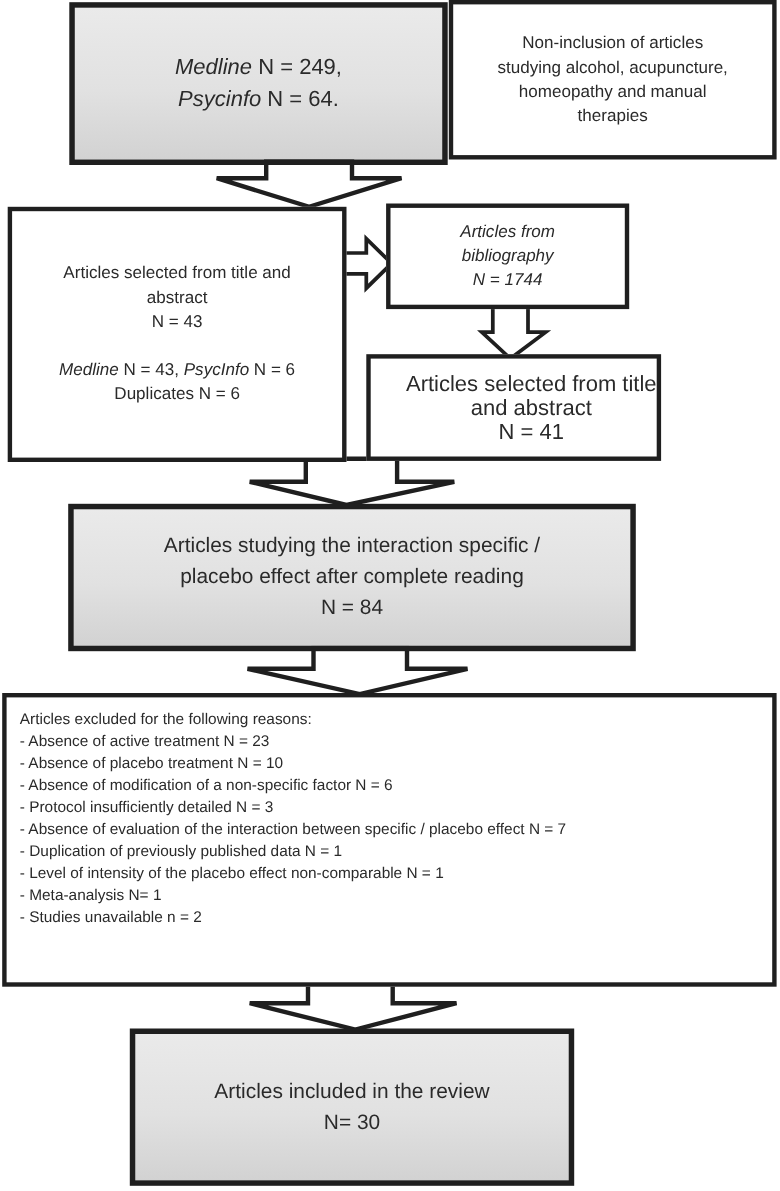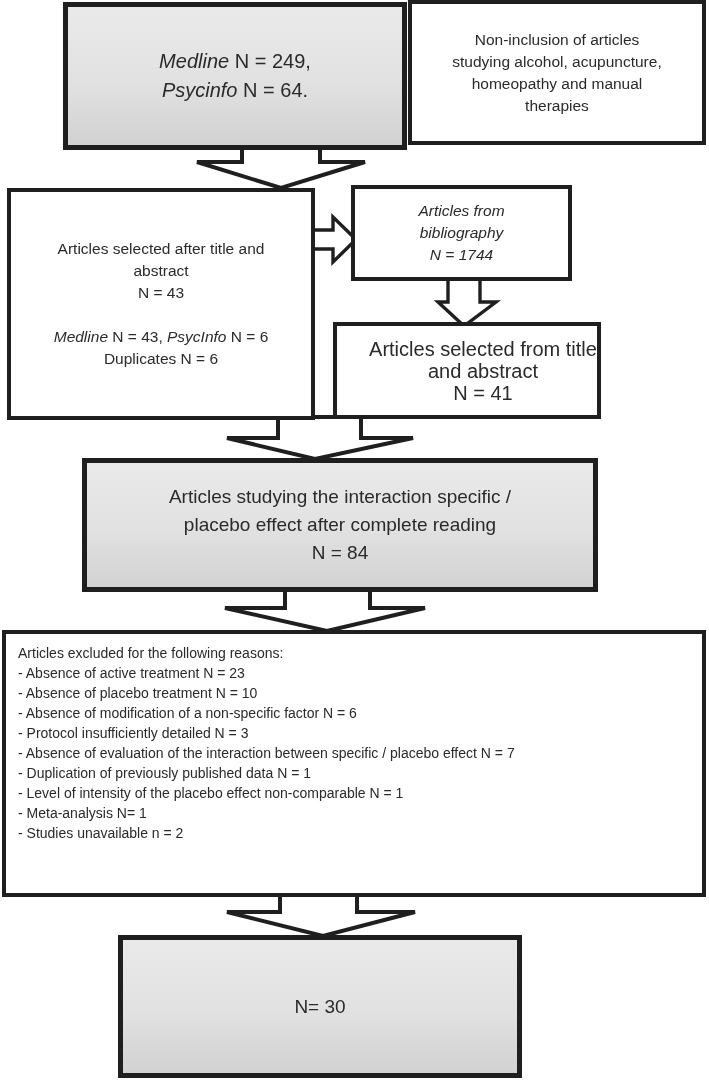--- a/index.html
+++ b/index.html
@@ -32,21 +32,21 @@
   .arrow svg{display:block;overflow:visible;}
   .arrow polygon{fill:#ffffff;stroke:#1f1f1f;stroke-linejoin:miter;}
   .big-stroke{stroke-width:4;}
   .small-stroke{stroke-width:3.4;}
 
   #box-databases{left:63px;top:2px;width:344px;height:148px;font-size:20px;line-height:29px;}
   #box-noninclusion{left:408px;top:0px;width:298px;height:145px;font-size:15.5px;line-height:22px;}
   #box-selected-primary{left:7px;top:188px;width:308px;height:232px;font-size:15.5px;line-height:22px;}
   #box-bibliography{left:351px;top:185px;width:221px;height:96px;font-size:15.5px;line-height:22px;font-style:italic;}
   #box-selected-bib{left:333px;top:322px;width:268px;height:97px;font-size:20px;line-height:22px;padding-left:32px;}
-  #box-reading{left:62px;top:458px;width:516px;height:134px;font-size:19px;line-height:28px;margin-left:20px;}
+  #box-reading{left:62px;top:458px;width:516px;height:134px;font-size:19px;line-height:28px;}
   #box-excluded{
     left:2px;top:630px;width:704px;height:267px;
     font-size:14px;line-height:20px;
     justify-content:flex-start;align-items:flex-start;text-align:left;
     padding:9px 12px 0 12px;
   }
   #box-included{left:118px;top:935px;width:404px;height:143px;font-size:19px;line-height:28px;}
 
   #arrow-top{left:197px;top:146px;width:168px;height:42px;}
   #arrow-branch{left:312px;top:217px;width:44px;height:45px;}
@@ -104,21 +104,21 @@
   </div>
 
   <div class="box" id="box-noninclusion">
     <div>Non-inclusion of articles</div>
     <div>studying alcohol, acupuncture,</div>
     <div>homeopathy and manual</div>
     <div>therapies</div>
   </div>
 
   <div class="box" id="box-selected-primary">
-    <div>Articles selected after title and</div>
+    <div>Articles selected from title and</div>
     <div>abstract</div>
     <div>N = 43</div>
     <div class="spacer22"></div>
     <div><span class="em">Medline</span><span> N = 43, </span><span class="em">PsycInfo</span><span> N = 6</span></div>
     <div>Duplicates N = 6</div>
   </div>
 
   <div class="box" id="box-bibliography">
     <div>Articles from</div>
     <div>bibliography</div>
@@ -144,16 +144,17 @@
     <div>- Absence of modification of a non-specific factor N = 6</div>
     <div>- Protocol insufficiently detailed N = 3</div>
     <div>- Absence of evaluation of the interaction between specific / placebo effect N = 7</div>
     <div>- Duplication of previously published data N = 1</div>
     <div>- Level of intensity of the placebo effect non-comparable N = 1</div>
     <div>- Meta-analysis N= 1</div>
     <div>- Studies unavailable n = 2</div>
   </div>
 
   <div class="box gray" id="box-included">
+    <div>Articles included in the review</div>
     <div>N= 30</div>
   </div>
 
 </div>
 
 </body></html>

